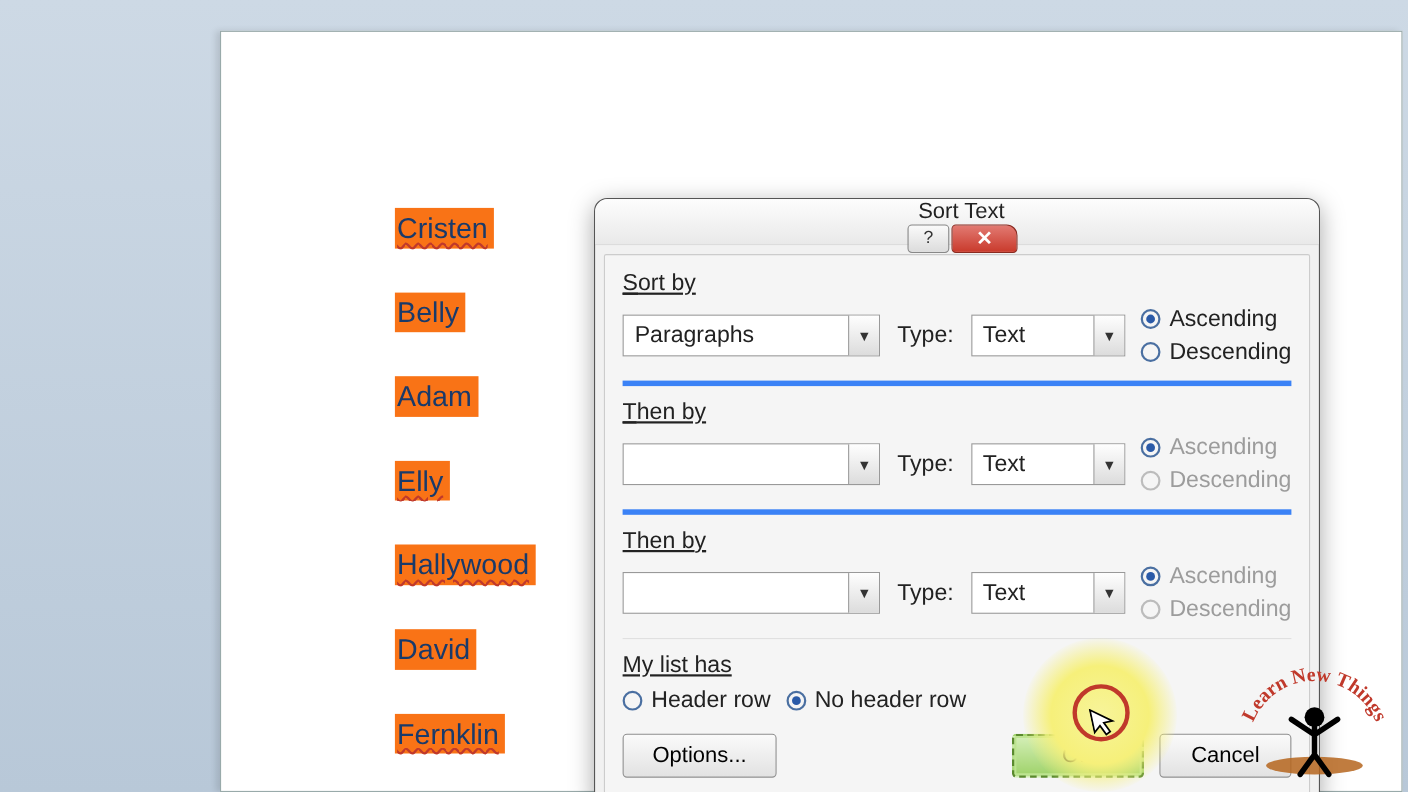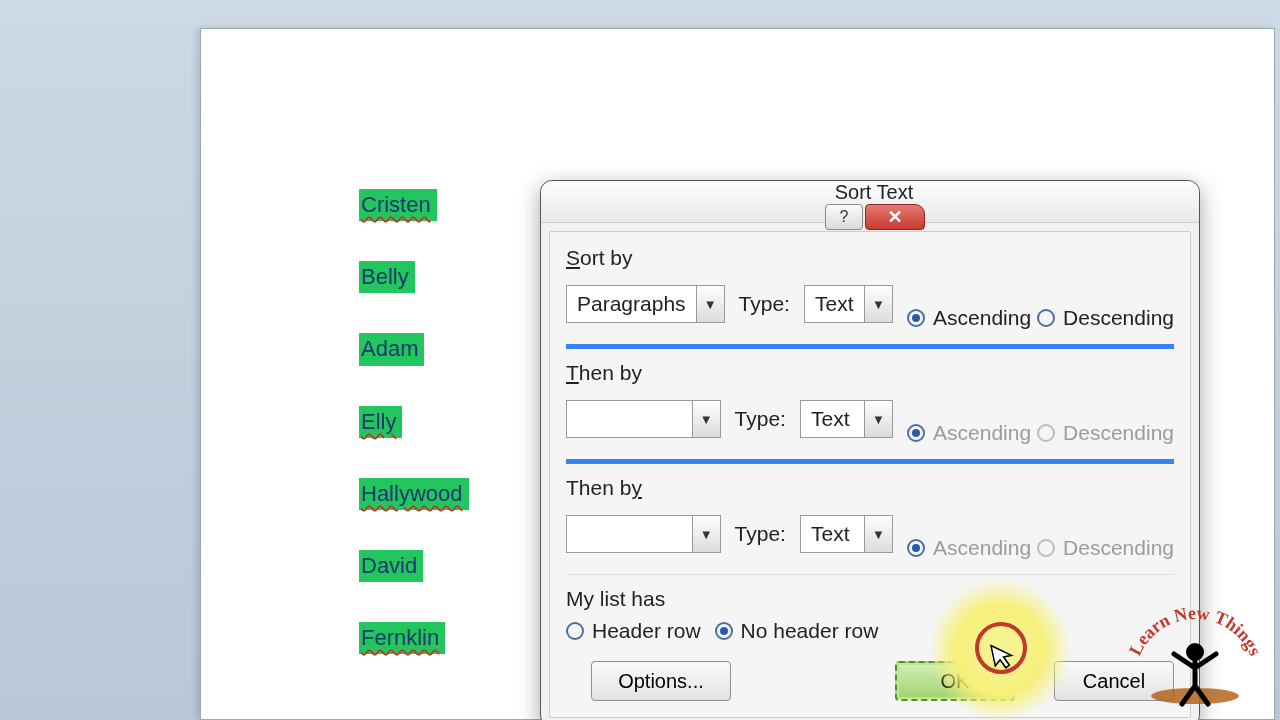--- a/index.html
+++ b/index.html
@@ -18,23 +18,23 @@
     width: 1075px;
     height: 692px;
     background: #fff;
     border: 1px solid #9aa;
     box-shadow: -4px 0 6px rgba(0,0,0,0.12);
     padding: 160px 158px 0;
   }
   .name-list { list-style: none; }
   .name-item {
     display: inline-block;
-    font-size: 22px;
+    font-size: 26px;
     color: #193a6a;
-    background: #22c55e;
+    background: #f97316;
     padding: 4px 6px 4px 2px;
     margin-bottom: 22px;
     line-height: 1.1;
   }
   .spellwave {
     text-decoration: underline wavy #c0392b 1.5px;
     text-underline-offset: 4px;
   }
   
   .dialog {
@@ -81,21 +81,21 @@
   }
   .dlg-body {
     margin: 8px;
     border: 1px solid #ccc;
     background: #f5f5f5;
     padding: 14px 16px 16px;
     border-radius: 2px;
     font-size: 21px;
     color:#222;
   }
-  .section-label { margin-bottom: 8px; }
+  .section-label { margin-bottom: 8px; text-decoration: underline; }
   .section-label .ul { text-decoration: underline; }
   .sort-row {
     display:flex; align-items:center; gap:14px;
     padding-bottom: 14px;
     border-bottom: 5px solid #3b82f6;
     margin-bottom: 12px;
   }
   .sort-row:last-of-type { border-bottom:none; }
   .dropdown {
     display:flex; align-items:center;
@@ -107,21 +107,21 @@
   .dropdown .dd-arrow {
     width:28px; height:100%;
     border-left:1px solid #999;
     background:linear-gradient(180deg,#fefefe,#dcdcdc);
     display:flex;align-items:center;justify-content:center;
     font-size:13px;color:#333;
   }
   .dd-sortby { width: 250px; }
   .dd-type { width: 150px; }
   .type-label { width:58px; text-align:center; }
-  .radio-col { display:flex; gap:6px; margin-left:auto;margin-top:28px; }
+  .radio-col { display:flex; flex-direction:column; gap:6px; margin-left:auto; }
   .radio-col.disabled { color:#9c9c9c; }
   .radio { display:flex; align-items:center; gap:8px; font-size:21px; }
   .radio .dot {
     width:18px;height:18px;border-radius:50%;
     border:2px solid #4a6fa1;
     display:flex;align-items:center;justify-content:center;
     flex-shrink:0;
   }
   .radio .dot.sel::after {
     content:"";width:8px;height:8px;border-radius:50%;
@@ -135,21 +135,21 @@
   .btn-row {
     display:flex; gap:14px; margin-top:18px;
   }
   .btn {
     height:40px;
     border:1px solid #8f8f8f;
     background:linear-gradient(180deg,#fafafa,#e2e2e2);
     font-size:20px;
     padding:0 20px;
     border-radius:4px;
-    display:flex;align-items:center;justify-content:center;margin-left:25px;
+    display:flex;align-items:center;justify-content:center;
   }
   .btn-group-right { margin-left:auto; display:flex; gap:14px; position:relative; }
   .btn.ok {
     width:120px;
     background:linear-gradient(180deg,#d4efb8,#9fd26a);
     border:2px dashed #5a8a2e;
     box-shadow: inset 0 0 0 2px #bde491;
     position: relative;
   }
   .btn.cancel { width:120px; }

